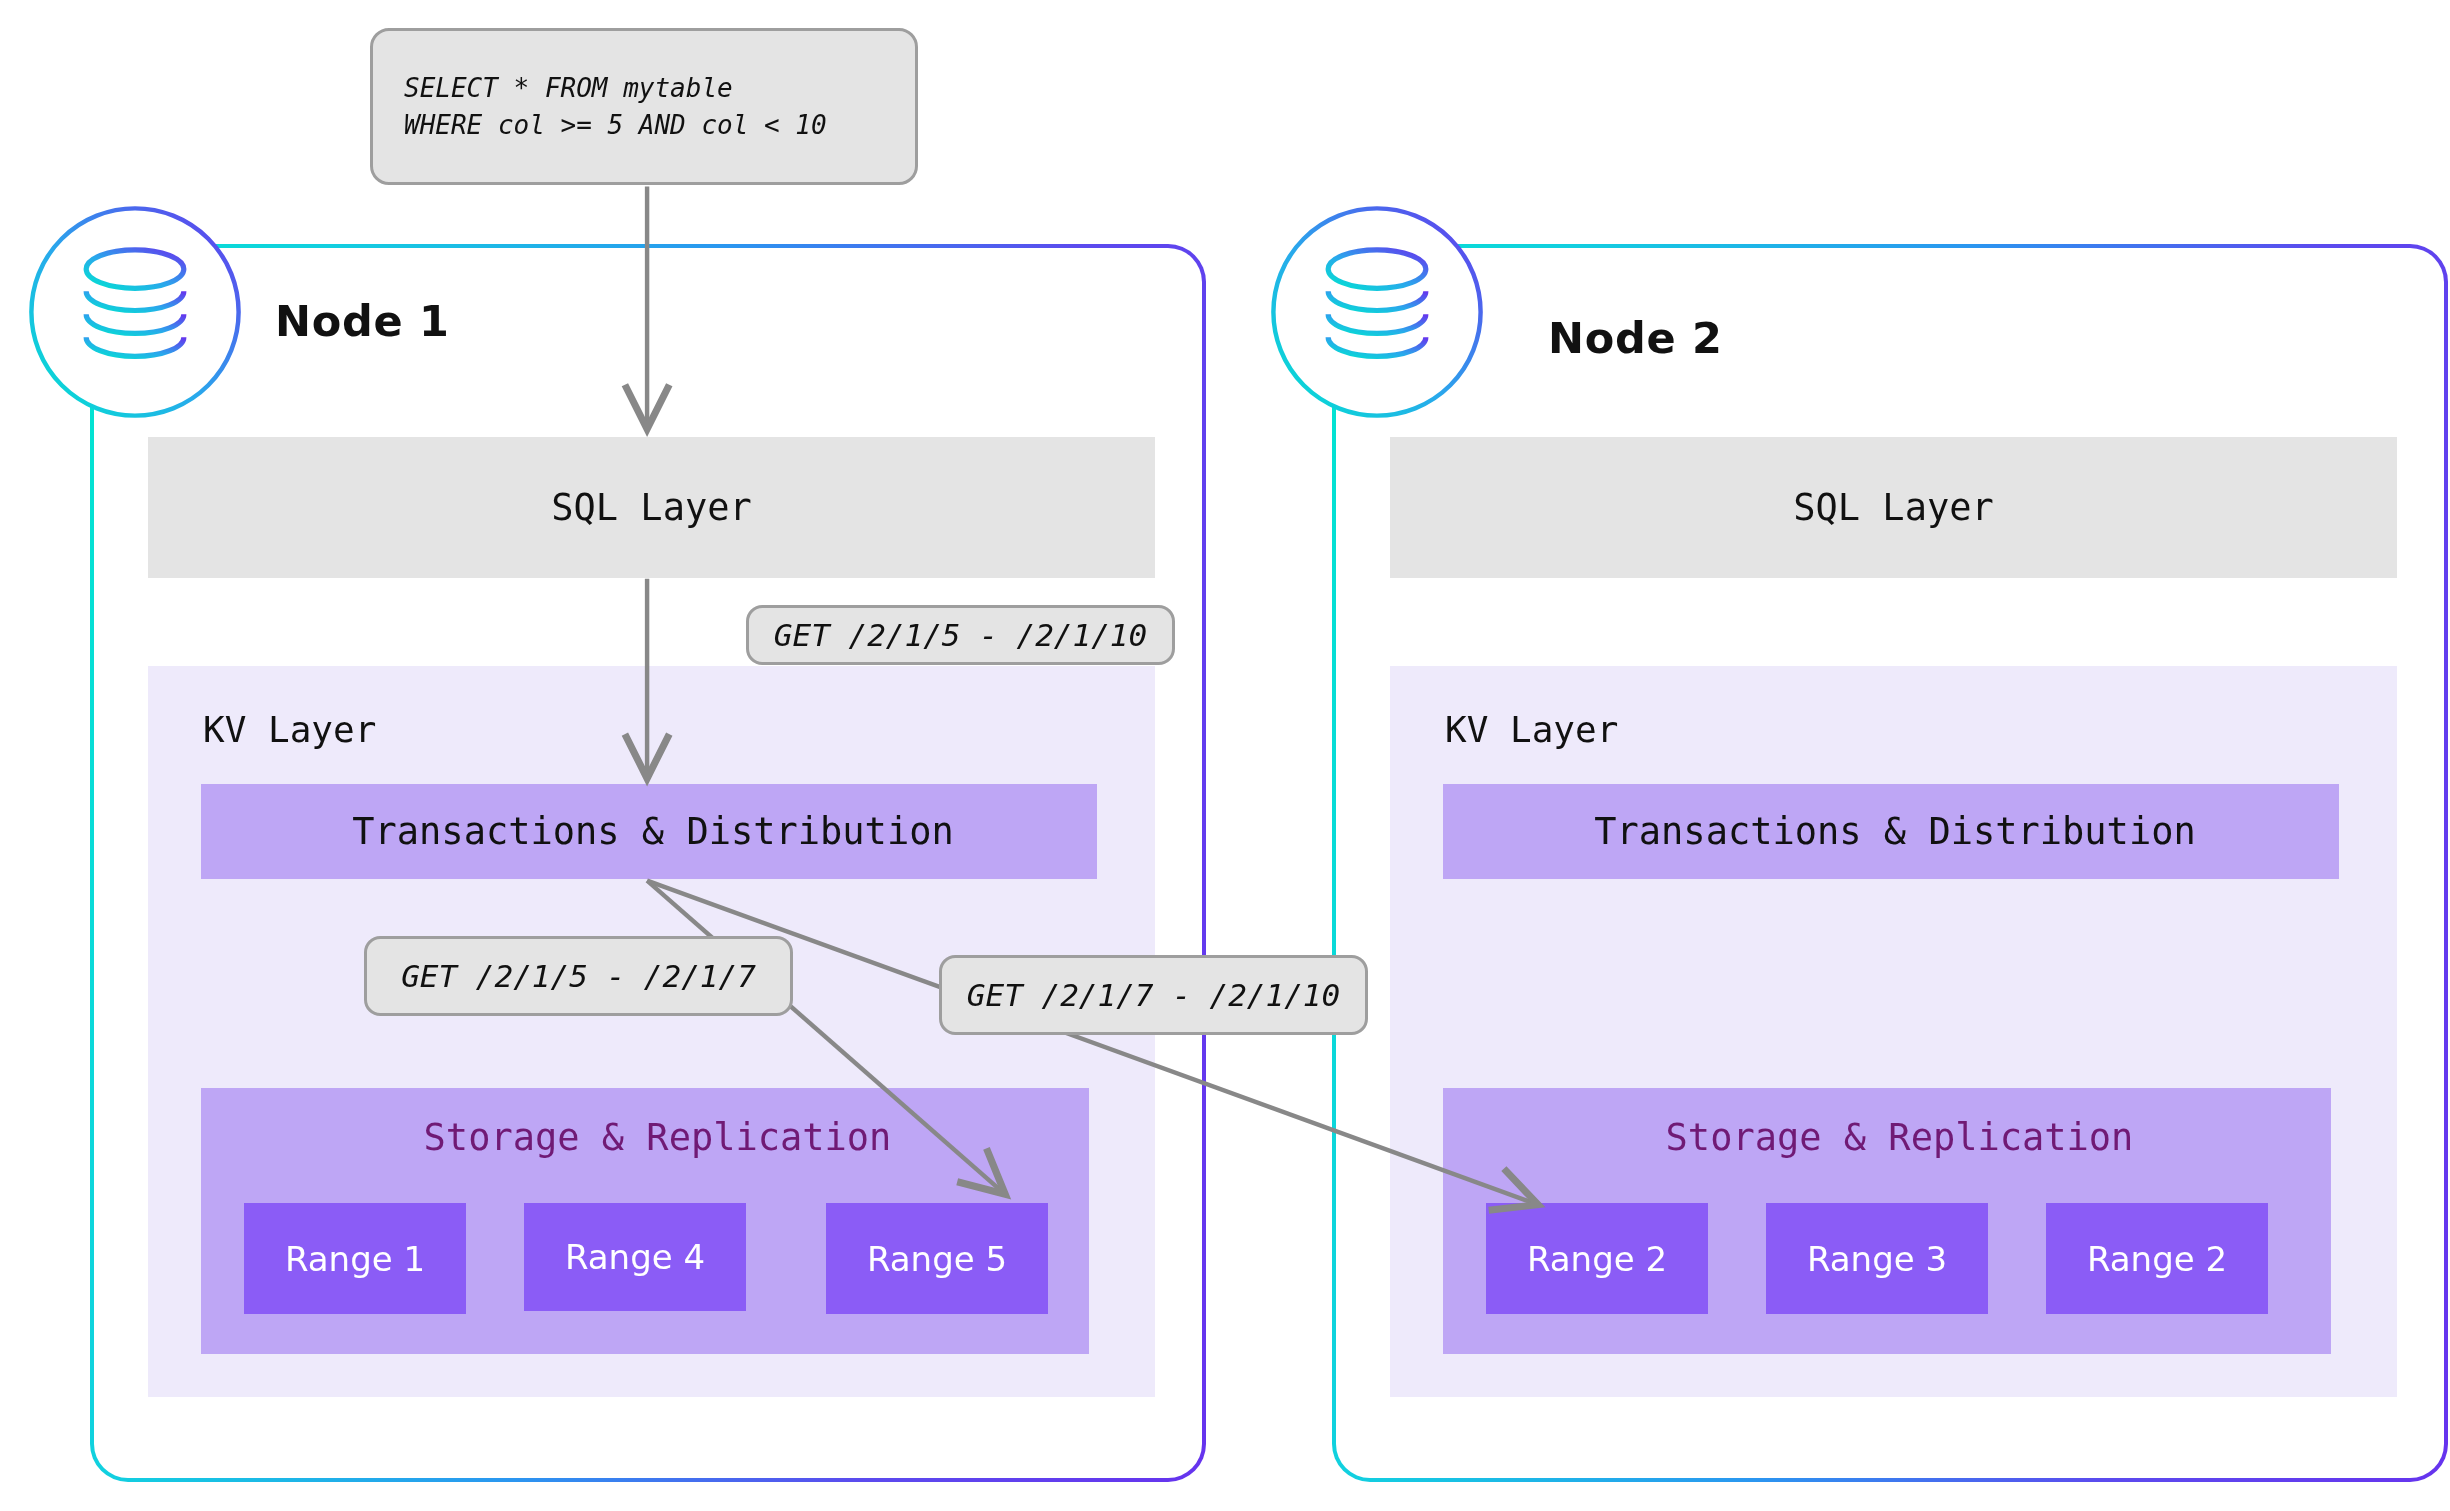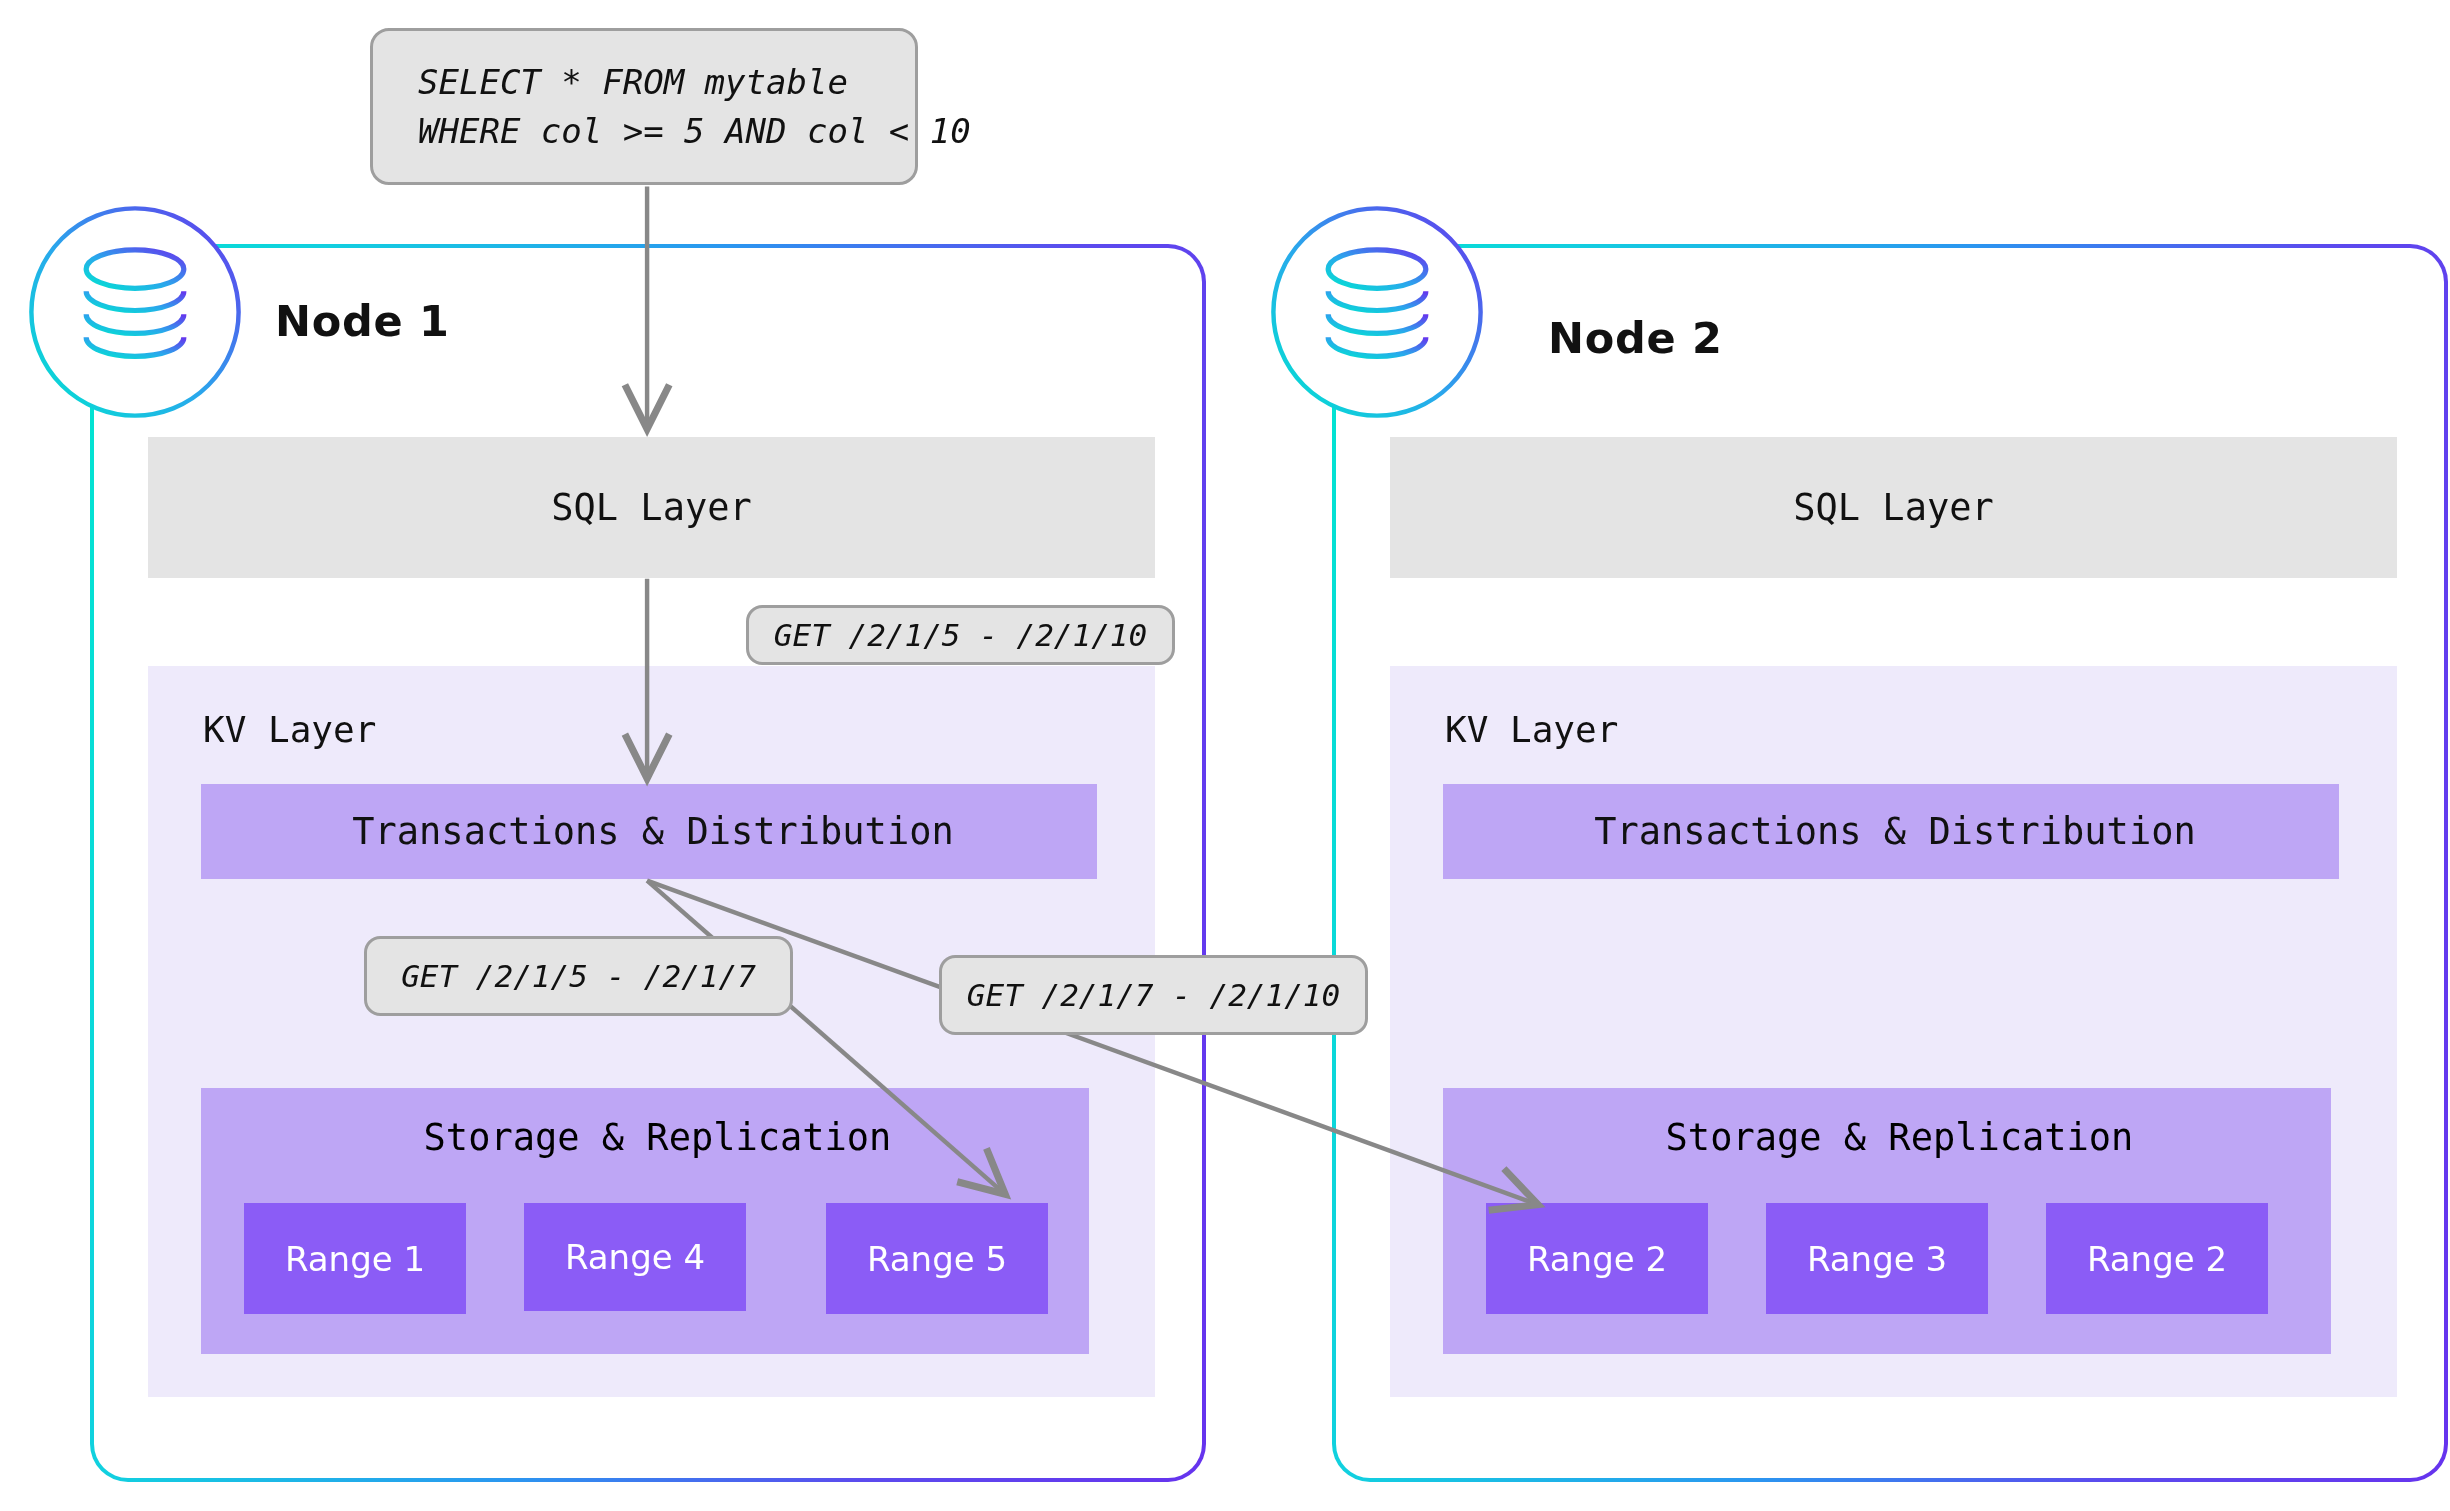--- a/index.html
+++ b/index.html
@@ -23,23 +23,23 @@
   .query-box {
     left: 370px; top: 28px;
     width: 548px; height: 157px;
     background: #E4E4E4;
     border: 3.7px solid #9E9E9E;
     border-radius: 19px;
     box-sizing: border-box;
     display: flex;
     flex-direction: column;
     justify-content: center;
-    padding-left: 45px;
+    padding-left: 31px;
     font-style: italic;
-    font-size: 34px;
+    font-size: 26px;
     line-height: 1.42;
     color: #111;
     white-space: pre;
   }
 
   
   .node-frame {
     border-radius: 38px;
     border: 4.4px solid transparent;
     background-origin: border-box;
@@ -89,21 +89,21 @@
     padding-left: 8px;
   }
   .storage-panel {
     background: #BEA6F5;
   }
   .storage-title {
     position: absolute;
     left: 0; right: 0; top: 28px;
     text-align: center;
     font-size: 37px;
-    color: #000000;
+    color: #701a75;
     margin-left: 25px;
   }
   .range-box {
     position: absolute;
     background: #8B5CF6;
     display: flex;
     align-items: center;
     justify-content: center;
     font-family: "DejaVu Sans", sans-serif;
     font-size: 34px;

